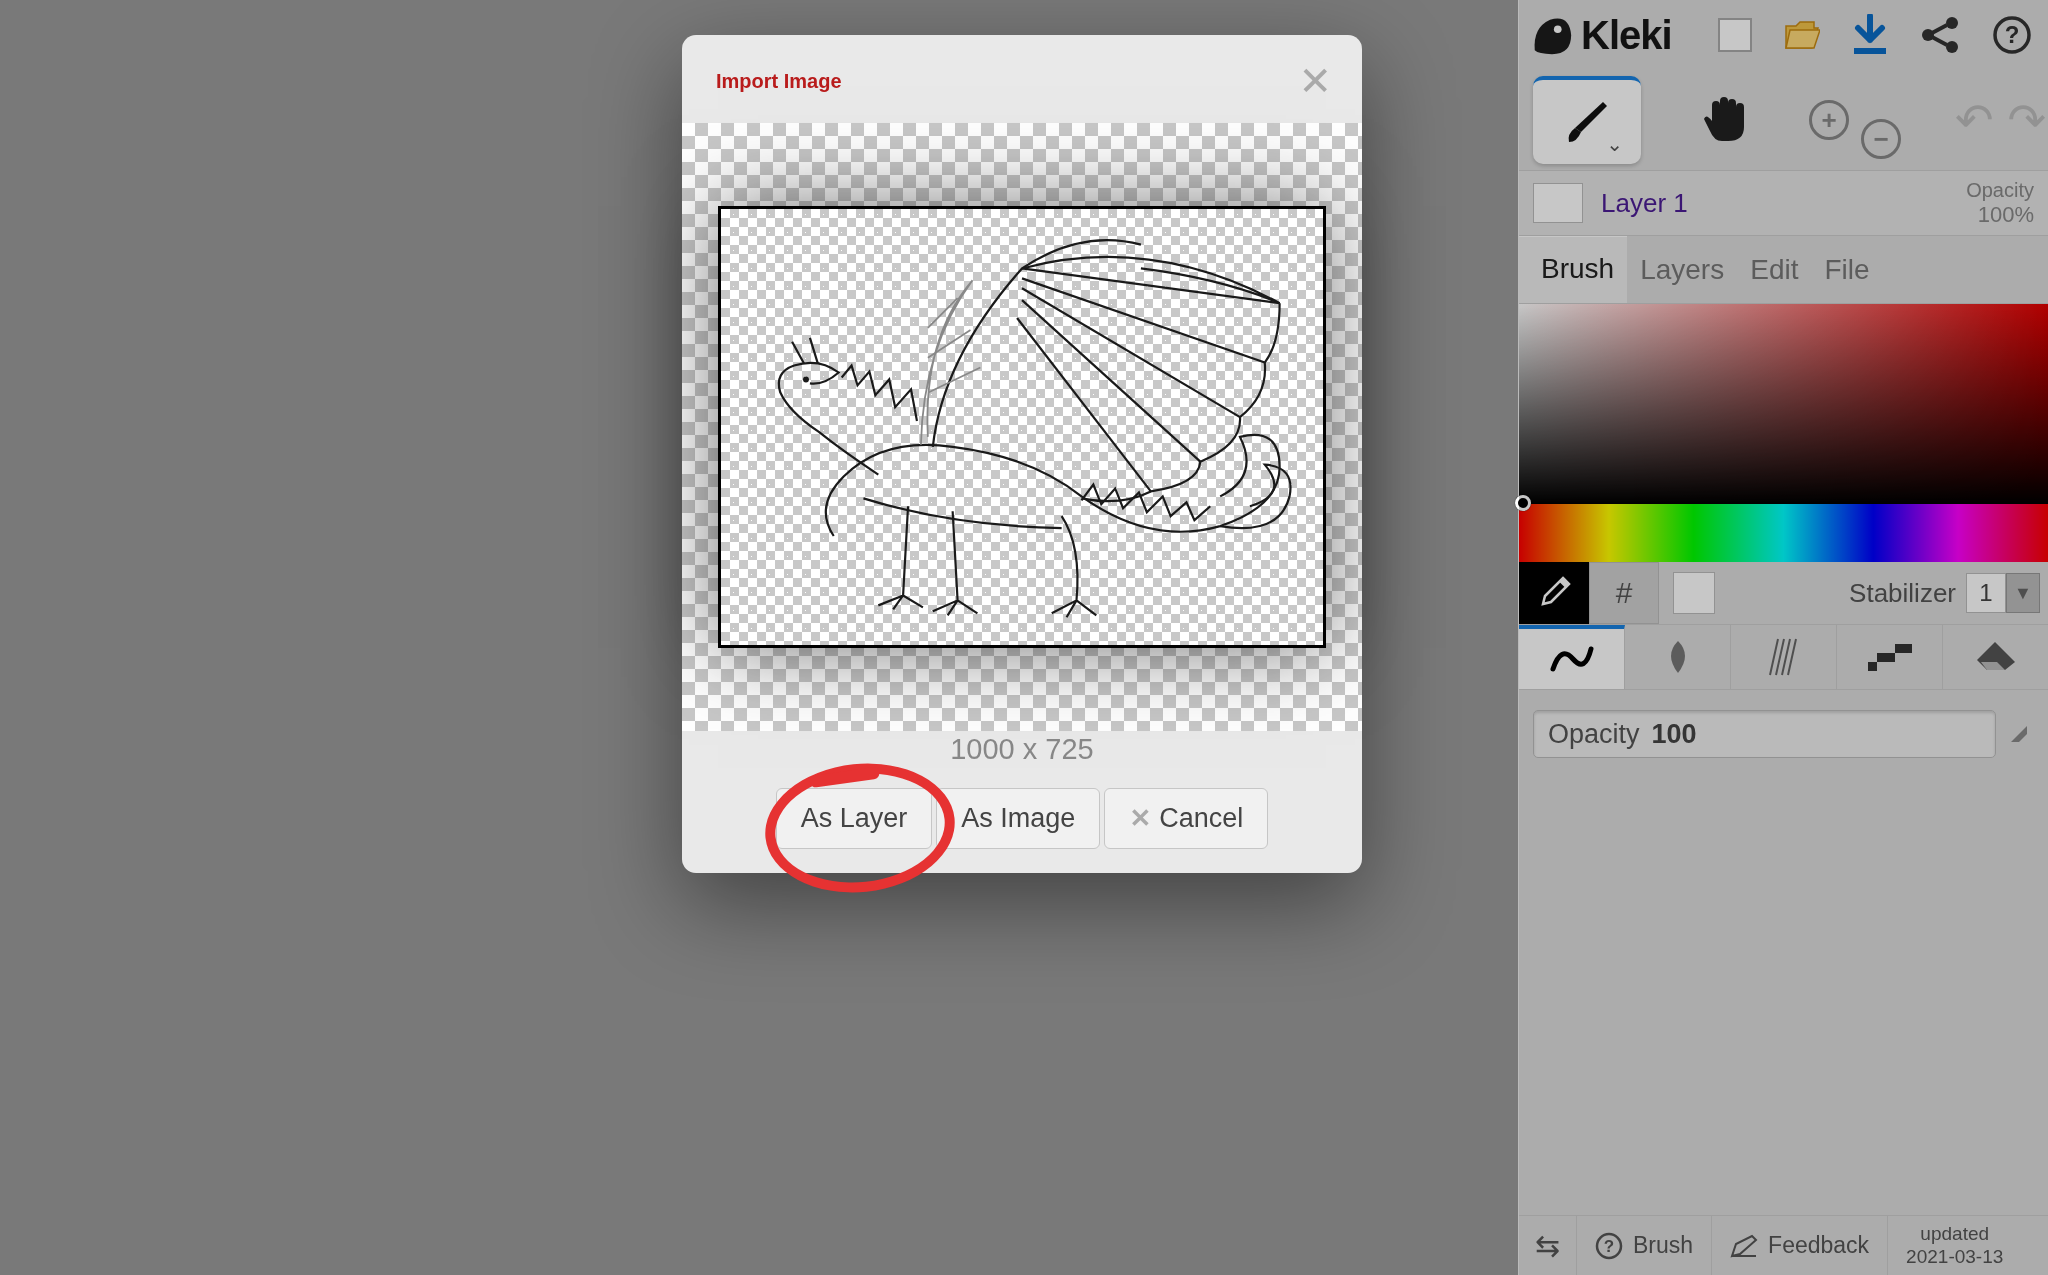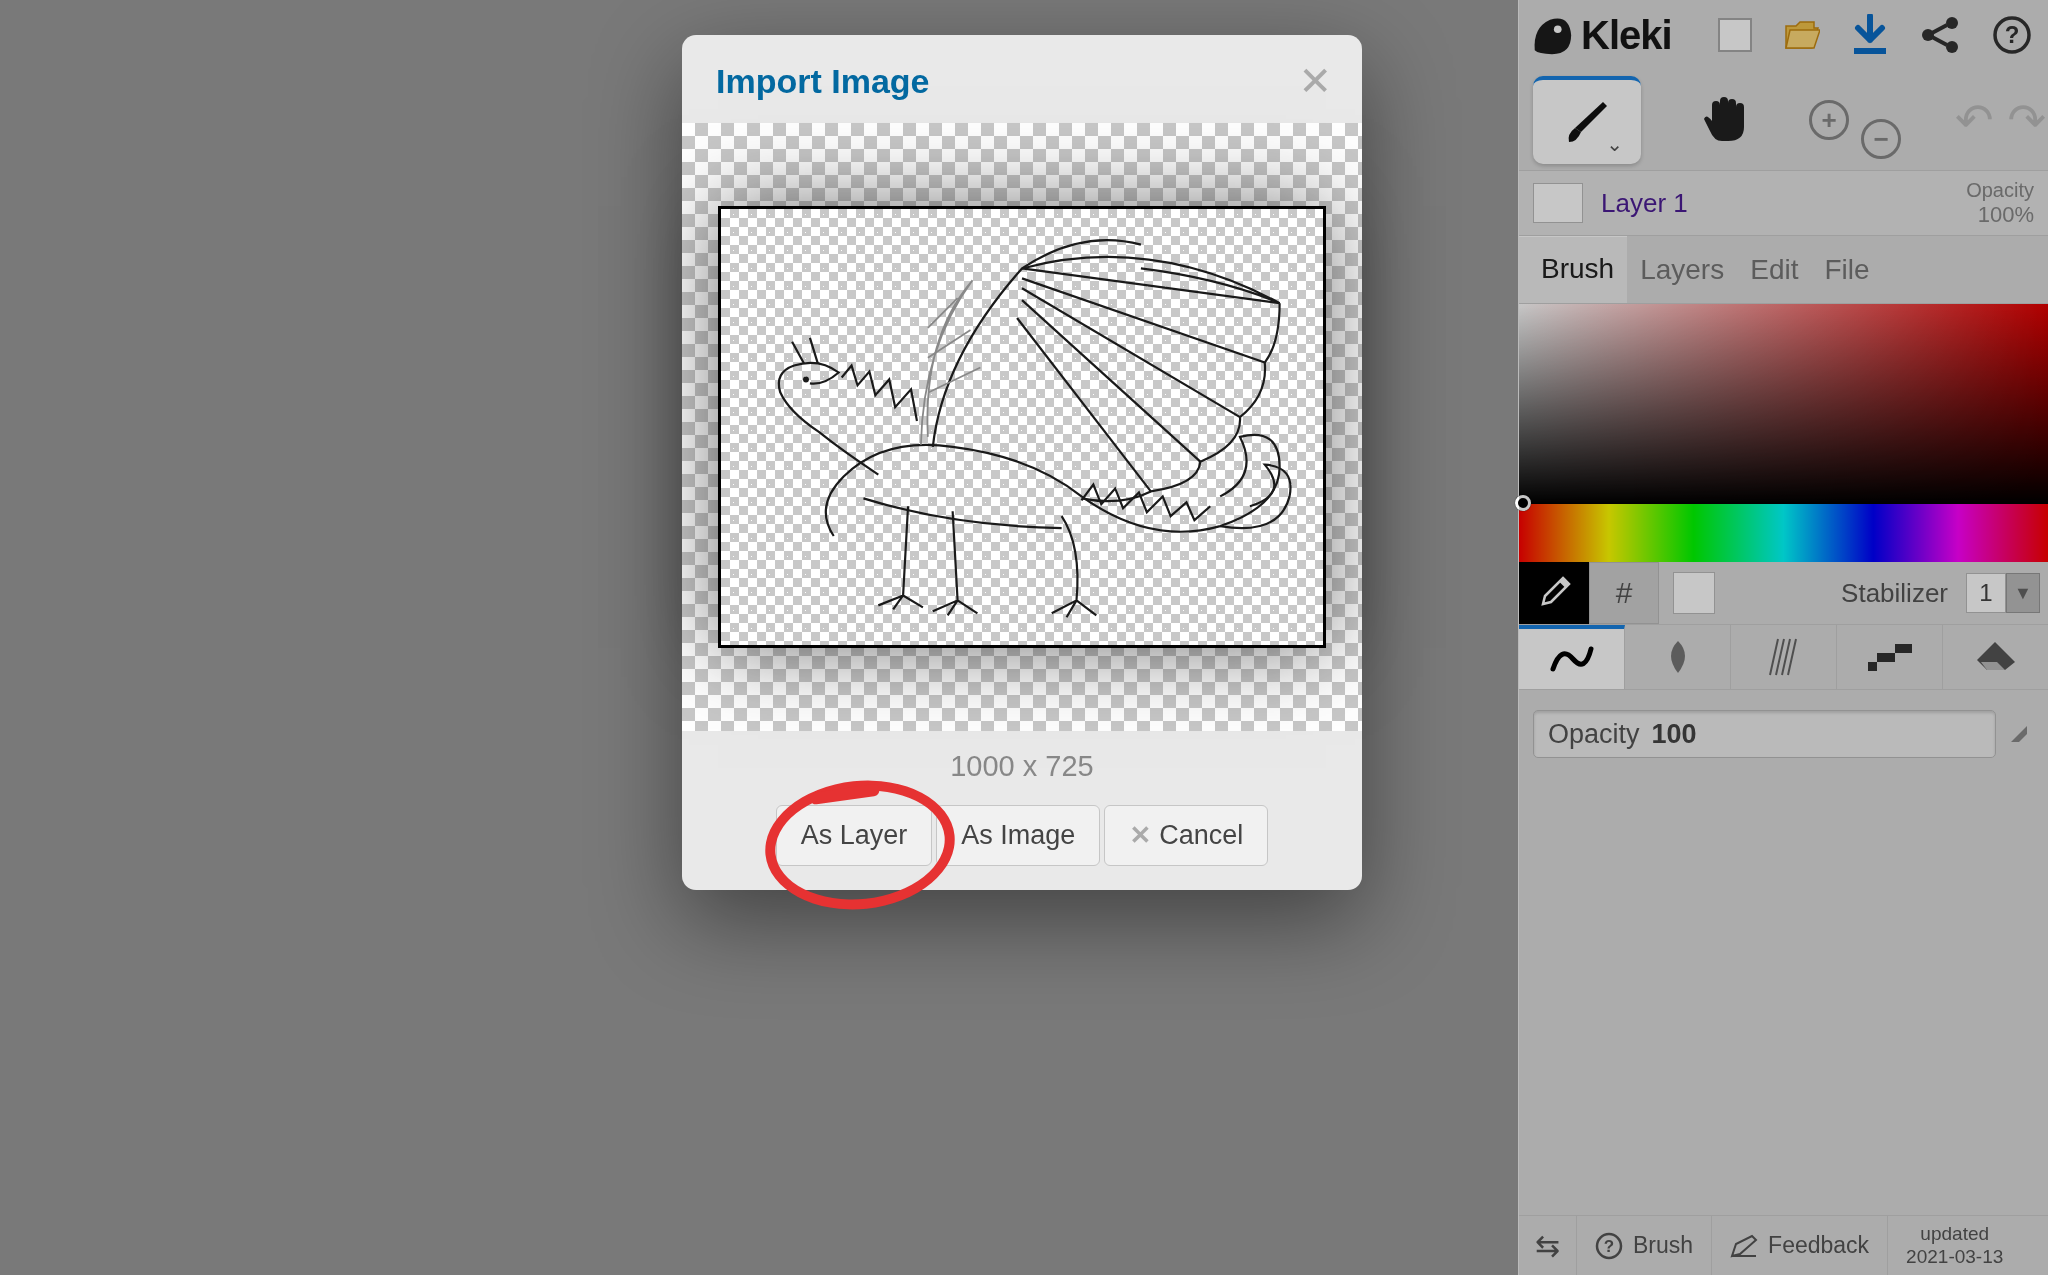--- a/index.html
+++ b/index.html
@@ -23,21 +23,21 @@
     background: #e9e9e9;
     border-radius: 14px;
     box-shadow: 0 30px 90px rgba(0,0,0,0.45);
     overflow: visible;
     padding-bottom: 24px;
   }
   .import-header {
     display: flex; justify-content: space-between; align-items: center;
     padding: 26px 30px 22px 34px;
   }
-  .import-title { font-size: 34px; font-weight: bold; color: #0369a1; }
+  .import-title { font-size: 20px; font-weight: bold; color: #b91c1c; }
   .import-close { font-size: 40px; color: #aaa; cursor: pointer; line-height: 1; }
   .import-preview-wrap {
     margin: 0 0 0 0;
     height: 608px;
     position: relative;
     background-image:
       linear-gradient(45deg,#c8c8c8 25%,transparent 25%),
       linear-gradient(-45deg,#c8c8c8 25%,transparent 25%),
       linear-gradient(45deg,transparent 75%,#c8c8c8 75%),
       linear-gradient(-45deg,transparent 75%,#c8c8c8 75%);
@@ -54,21 +54,21 @@
       linear-gradient(45deg,#c8c8c8 25%,transparent 25%),
       linear-gradient(-45deg,#c8c8c8 25%,transparent 25%),
       linear-gradient(45deg,transparent 75%,#c8c8c8 75%),
       linear-gradient(-45deg,transparent 75%,#c8c8c8 75%);
     background-color:#fff;
     background-size:18px 18px;
     background-position:0 0,0 9px,9px -9px,-9px 0;
     display:flex; align-items:center; justify-content:center;
   }
   .dragon-svg { width: 100%; height: 100%; }
-  .import-dims { text-align:center; margin-top: 19px; font-size: 29px; color: #888; }
+  .import-dims { text-align:center; margin-top: 2px; font-size: 29px; color: #888; }
   .import-btnrow { display:flex; justify-content:center; gap:4px; margin-top: 22px; position:relative; }
   .dlg-btn {
     background:#f1f1f1; border:1px solid #c6c6c6; border-radius:6px;
     padding: 14px 24px; font-size:27px; color:#444; cursor:pointer;
     display:flex; align-items:center; gap:8px;
   }
   .dlg-btn .x-mark { color:#aaa; font-size:26px; font-weight:bold; }
   .red-circle {
     position:absolute;
     left: 83px; top: -24px;
@@ -158,21 +158,21 @@
     background: linear-gradient(to right,
       #ff0000 0%, #ffff00 17%, #00ff00 33%, #00ffff 50%,
       #0000ff 67%, #ff00ff 83%, #ff0000 100%);
   }
 
   
   .eyerow { display:flex; align-items:center; height:62px; }
   .eye-btn { width:70px; height:62px; background:#000; display:flex; align-items:center; justify-content:center; }
   .hash-btn { width:70px; height:62px; background:#d0d0d0; border:1px solid #bbb; display:flex; align-items:center; justify-content:center; font-size:30px; color:#555; }
   .swatch-btn { width:42px; height:42px; background:#fff; border:1px solid #bbb; margin-left:14px; }
-  .stab-wrap { margin-left:auto; display:flex; align-items:center; gap:18px; margin-right:8px;}
+  .stab-wrap { margin-left:auto; display:flex; align-items:center; gap:10px; margin-right:8px;}
   .stab-lbl { font-size:26px; color:#555; }
   .stab-sel { display:flex; }
   .stab-val { width:40px; height:40px; border:1px solid #bbb; background:#fff; color:#444; display:flex; align-items:center; justify-content:center; font-size:24px; }
   .stab-drop { width:34px; height:40px; background:#bdbdbd; border:1px solid #999; display:flex; align-items:center; justify-content:center; color:#666; font-size:18px; }
 
   
   .brushtypes { display:flex; gap:0; border-top:1px solid #ccc; border-bottom:1px solid #ccc; background:#ddd; height:66px; }
   .btype { flex:1; display:flex; align-items:center; justify-content:center; font-size:42px; color:#555; border-right:1px solid #ccc; }
   .btype:last-child { border-right:none; }
   .btype-active { border-top:4px solid #1982e0; background:#fff; }

